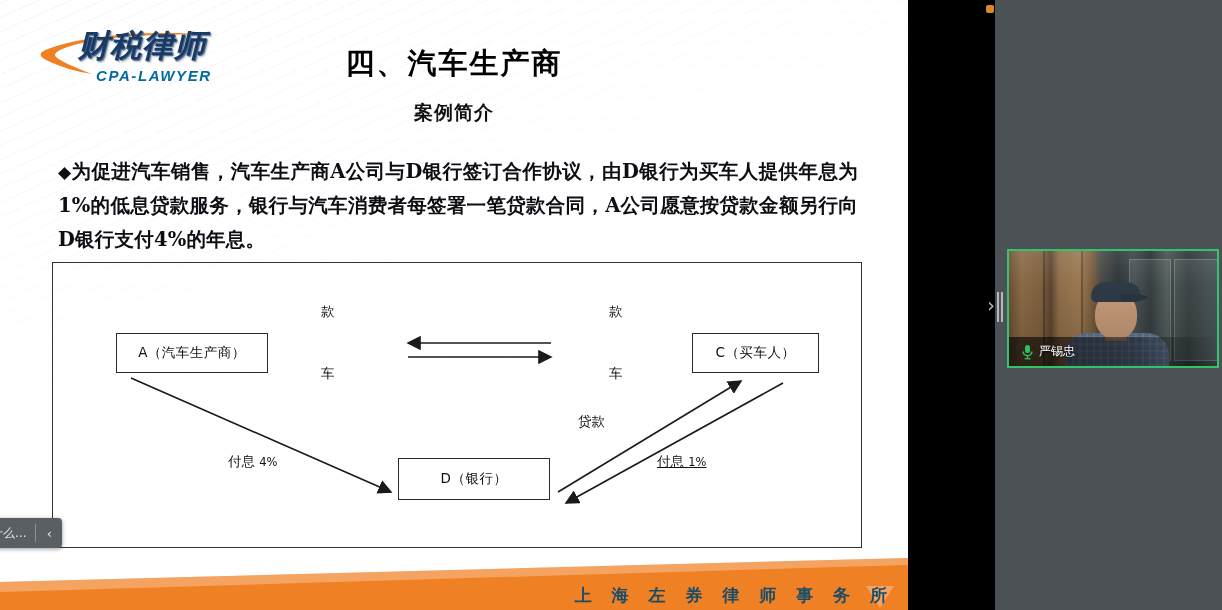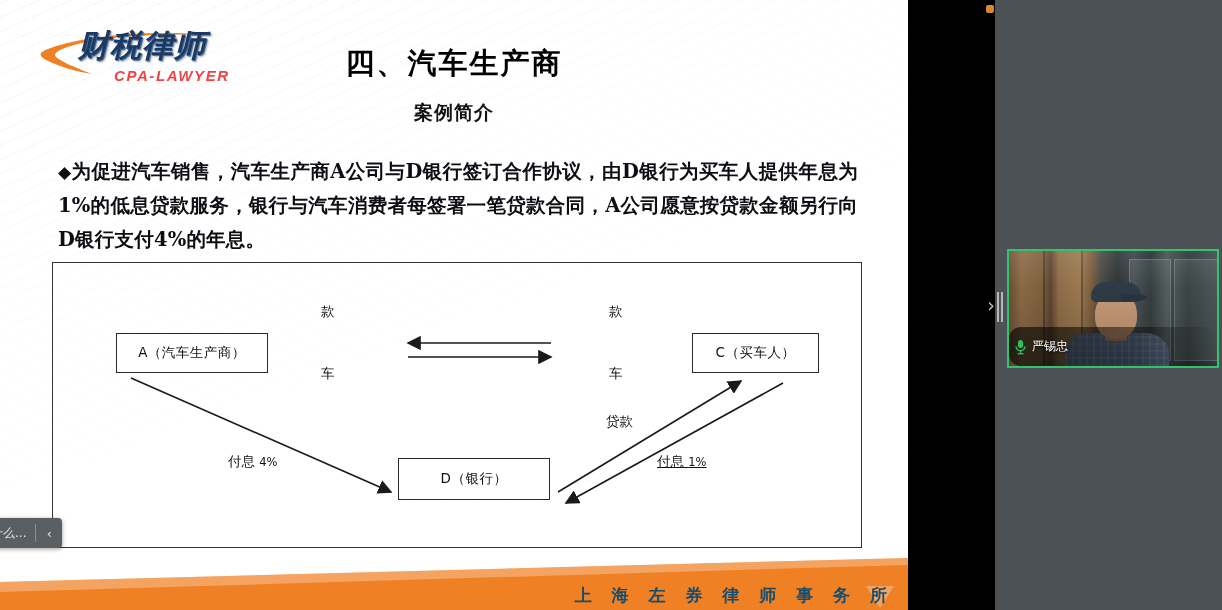--- a/index.html
+++ b/index.html
@@ -60,27 +60,27 @@
     font-size: 31px;
     font-weight: bold;
     font-style: italic;
     letter-spacing: 1px;
     color: #1b3a63;
     text-shadow: 1px 1px 0 #4a6f9e, 2px 2px 2px rgba(0,0,0,0.28);
     white-space: nowrap;
   }
   .logo .logo-en {
     position: absolute;
-    left: 80px; top: 43px;
+    left: 62px; top: 43px;
     font-family: "Liberation Sans", sans-serif;
     font-size: 15px;
     font-weight: bold;
     font-style: italic;
     letter-spacing: 1.6px;
-    color: #ef4444;
+    color: #0369a1;
     white-space: nowrap;
   }
 
   
   .slide-title {
     position: absolute;
     left: 0; top: 44px;
     width: 908px;
     text-align: center;
     font-family: "DejaVu Serif", serif;
@@ -279,27 +279,26 @@
   }
   .person-neck {
     position: absolute;
     left: 96px; top: 78px;
     width: 22px; height: 12px;
     background: #b98a68;
   }
   .name-strip {
     position: absolute;
     left: 0; bottom: 0;
-    width: 100%; height: 39px;
+    width: 100%; height: 29px;
     display: flex;
     align-items: center;
-    padding-left: 5px;
+    padding-left: 12px;
     box-sizing: border-box;
     background: linear-gradient(to right, rgba(0,0,0,0.62) 0%, rgba(0,0,0,0.45) 60%, rgba(0,0,0,0.0) 100%);
-    border-radius: 12px;
   }
   .mic-icon {
     position: relative;
     width: 13px; height: 16px;
     margin-right: 5px;
     flex: none;
   }
   .name-text {
     font-family: "DejaVu Sans", sans-serif;
     font-size: 12px;
@@ -392,21 +391,21 @@
           <span>D（银行）</span>
         </div>
 
       <div class="edge-label" style="left:268px; top:40px;">款</div>
       <div class="edge-label" style="left:268px; top:102px;">车</div>
       <div class="edge-label" style="left:556px; top:40px;">款</div>
       <div class="edge-label" style="left:556px; top:102px;">车</div>
 
       <div class="edge-label" style="left:175px; top:190px;"><span>付息</span> <span class="pct">4%</span></div>
 
-      <div class="edge-label" style="left:525px; top:150px;margin-left:28px;">贷款</div>
+      <div class="edge-label" style="left:525px; top:150px;">贷款</div>
 
       <div class="edge-label" style="left:604px; top:190px;text-decoration:underline;"><span>付息</span> <span class="pct">1%</span></div>
     </div>
 
     <div class="footer-band">
       <svg width="908" height="52" viewBox="0 0 908 52">
         <path d="M0,24 L908,0 L908,52 L0,52 Z" fill="#F08024"></path>
         <path d="M0,24 L908,0 L908,7 L0,34 Z" fill="#ffffff" opacity="0.28"></path>
         <path d="M866,28 L894,28 L880,50 Z" fill="#ffffff" opacity="0.28"></path>
       </svg>

